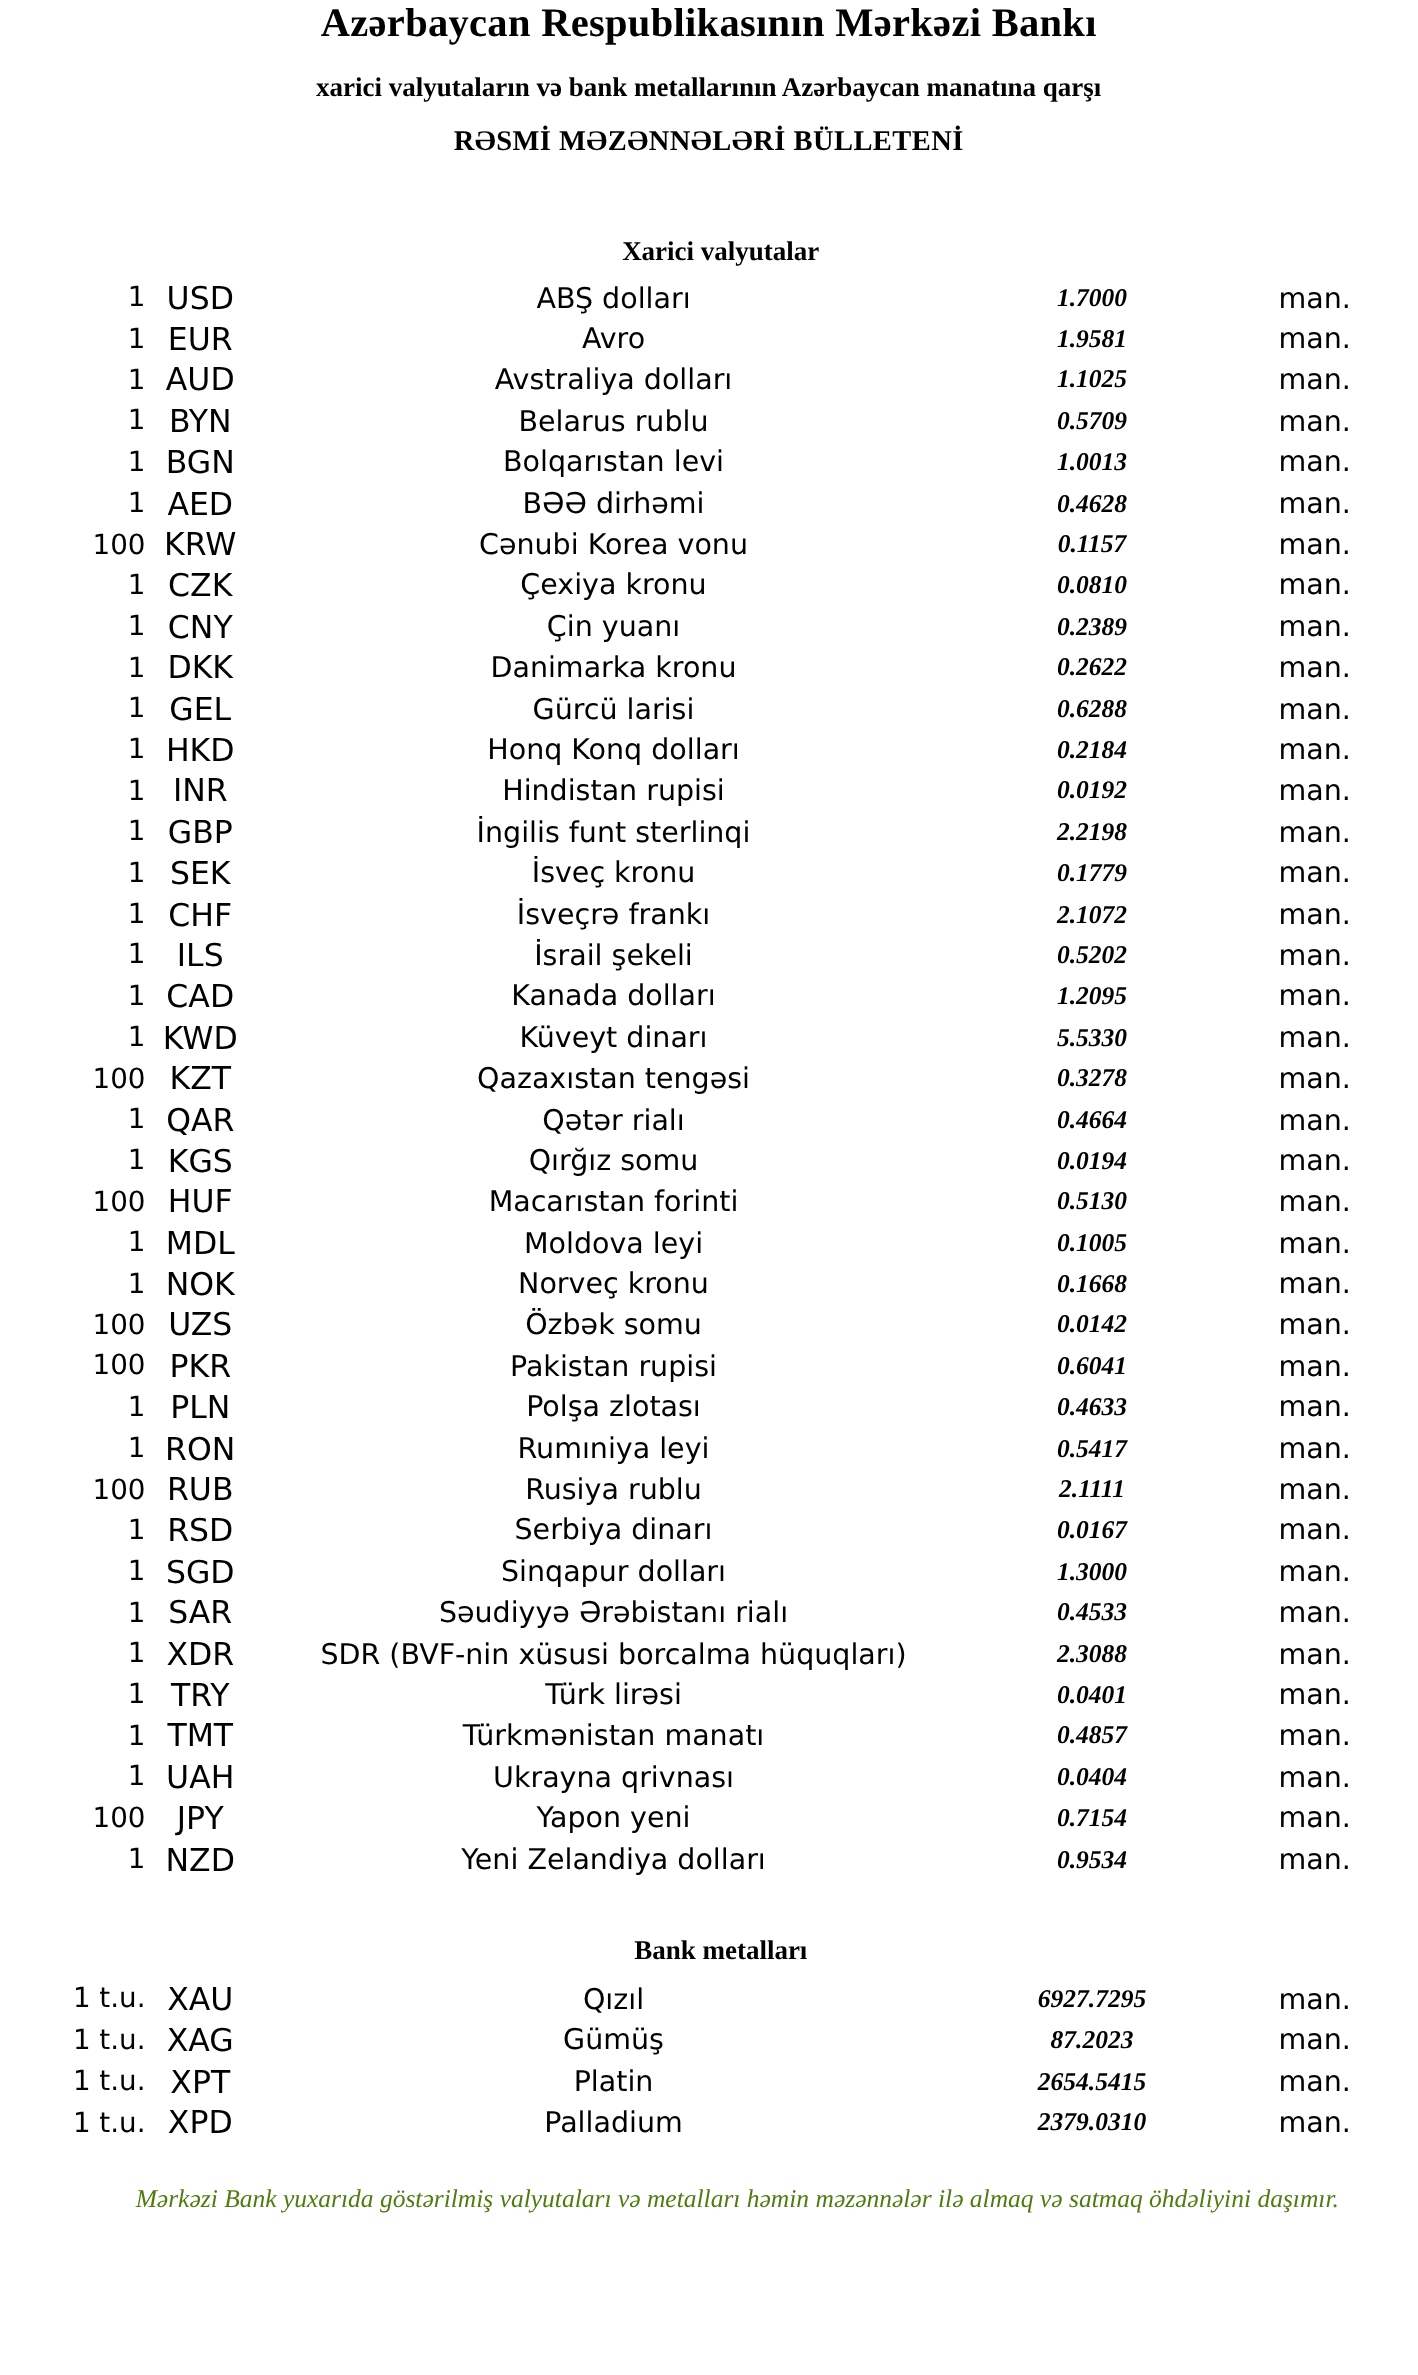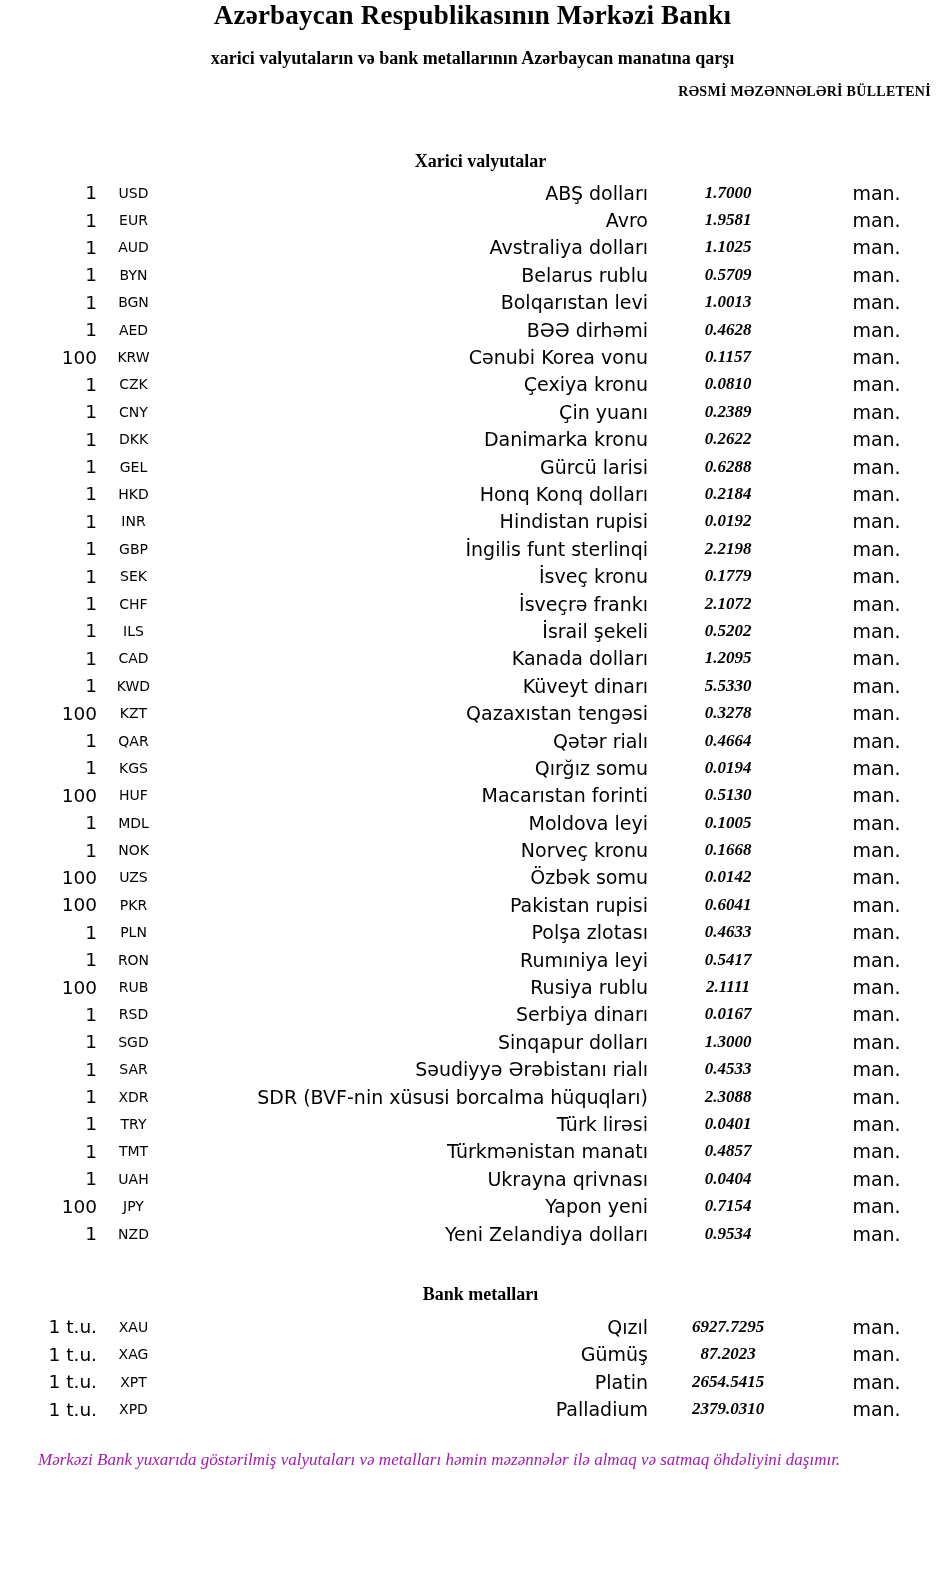--- a/index.html
+++ b/index.html
@@ -26,24 +26,23 @@
   .bank-name {
     font-size: 27px;
     margin: 0 0 17px 0;
     letter-spacing: 0.2px;
   }
   .header-line {
     font-size: 18px;
     margin: 0 0 15px 0;
   }
   .bulletin-title {
-    font-size: 14px;
-    margin: 14px;
+    font-size: 19px;
+    margin: 4px;
     letter-spacing: 0.3px;
-    text-align: right;
   }
   
   .section-title {
     text-align: center;
     font-family: "Liberation Serif", serif;
     font-weight: bold;
     font-size: 18px;
     margin: 0;
     padding-left: 16px;
   }
@@ -61,25 +60,25 @@
     vertical-align: middle;
     white-space: nowrap;
   }
   td.qty {
     text-align: right;
     font-size: 18.5px;
     padding-right: 3px;
   }
   td.code {
     text-align: center;
-    font-size: 14px;
+    font-size: 21px;
     margin-top: 40px;
   }
   td.cur-name {
-    text-align: right;
+    text-align: center;
     font-size: 19px;
     padding-left: 2px;
     overflow: hidden;
   }
   td.rate {
     text-align: center;
     font-family: "Liberation Serif", serif;
     font-style: italic;
     font-weight: bold;
     font-size: 17px;
@@ -89,21 +88,22 @@
     font-size: 19px;
     padding-left: 12px;
   }
   
   .disclaimer {
     margin-top: 27px;
     padding-left: 38px;
     font-family: "Liberation Serif", serif;
     font-style: italic;
     font-size: 17px;
-    color: #a21caf;
+    color: #4d7c0f;
+    text-align: center;
   }
 </style>
 </head>
 <body>
 
 <div class="page">
 
   <div class="doc-header">
     <h1 class="bank-name">Azərbaycan Respublikasının Mərkəzi Bankı</h1>
     <p class="header-line">xarici valyutaların və bank metallarının Azərbaycan manatına qarşı</p>

